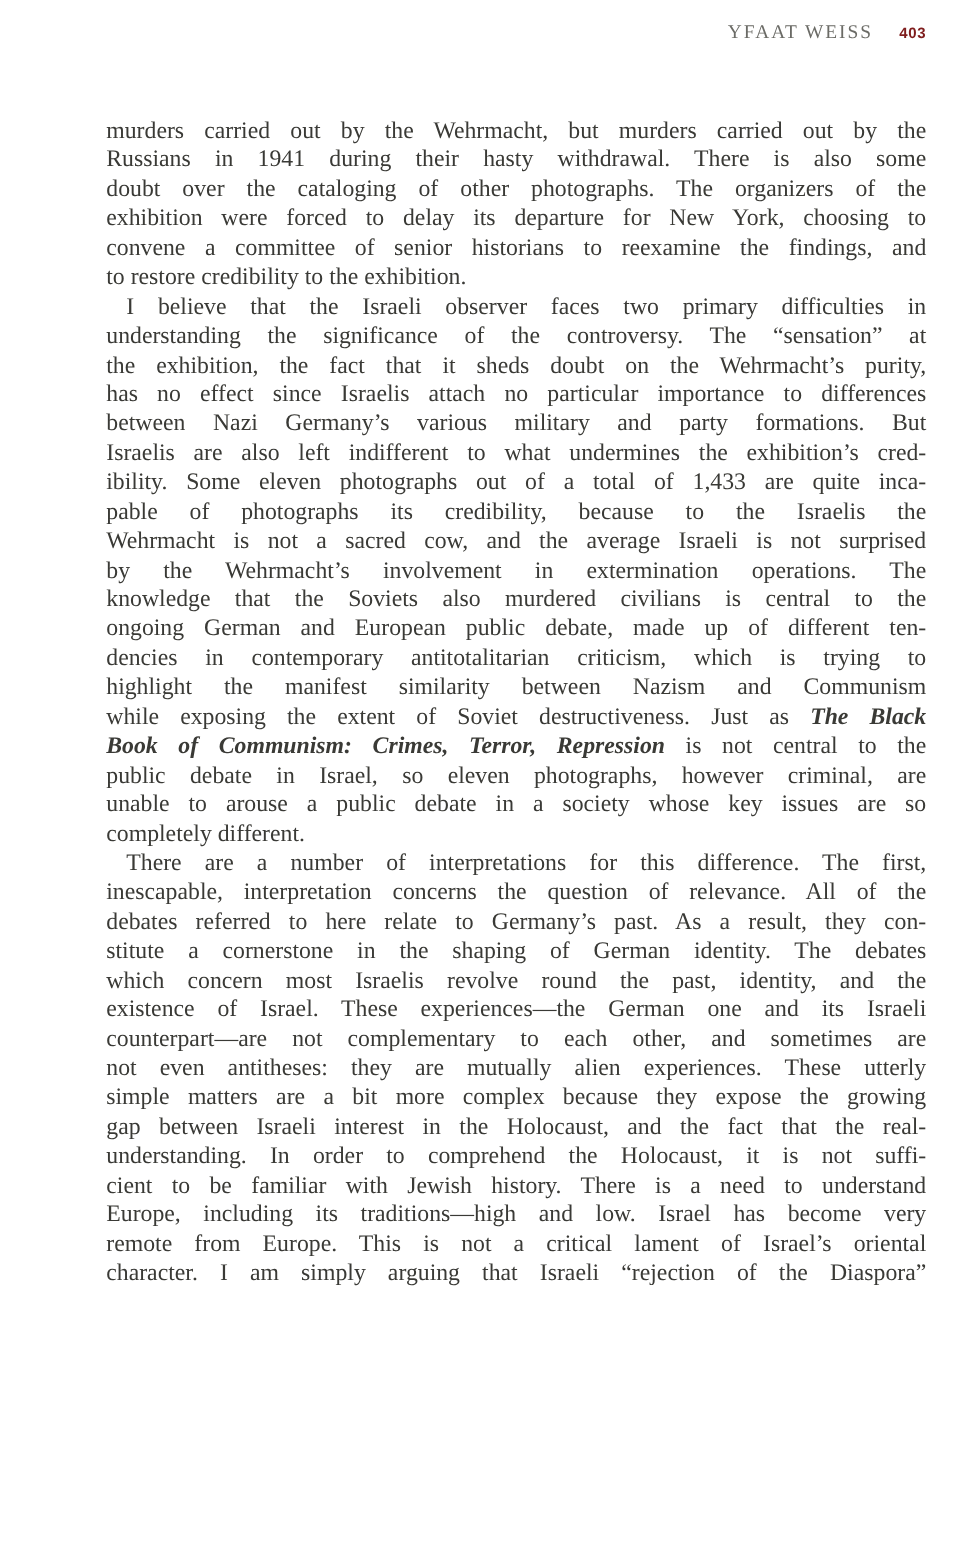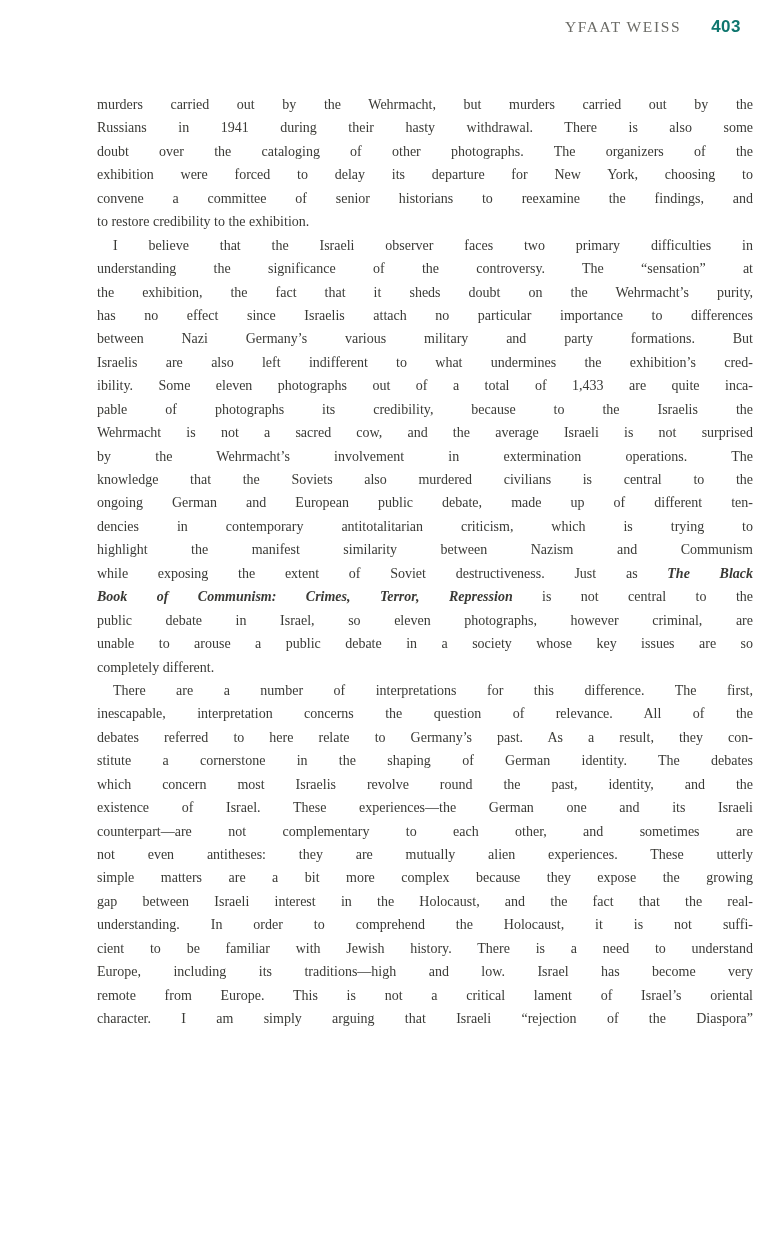--- a/index.html
+++ b/index.html
@@ -3,33 +3,33 @@
 <meta charset="utf-8">
 <style>
   html, body { margin: 0; padding: 0; background: #ffffff; }
   body {
     width: 783px; height: 1249px; position: relative; overflow: hidden;
     font-family: "Liberation Serif", "DejaVu Serif", serif;
     color: #3a3a36;
   }
   .running-head {
     position: absolute; top: 17px; right: 42px;
-    display: flex; align-items: baseline; gap: 10px;
+    display: flex; align-items: baseline; gap: 21px;
   }
   .rh-author {
     font-family: "Liberation Serif", serif;
     font-size: 15.5px; letter-spacing: 1.6px; color: #6b6b66;
   }
   .rh-page {
     font-family: "Liberation Sans", "DejaVu Sans", sans-serif;
-    font-weight: bold; font-size: 17px; color: #0f766e; letter-spacing: 0.5px; margin-left: 20px;
+    font-weight: bold; font-size: 12px; color: #7f1d1d; letter-spacing: 0.5px;
   }
   .body-text {
-    position: absolute; left: 97px; top: 93px; width: 656px;
-    font-size: 14px; line-height: 23.45px;
+    position: absolute; left: 85px; top: 93px; width: 656px;
+    font-size: 19px; line-height: 23.45px;
   }
   .line {
     display: block; white-space: nowrap; height: 23.45px;
     text-align: justify; text-align-last: justify;
   }
   .line.last { text-align-last: left; }
   .line.indent { padding-left: 16px; }
   em { font-style: italic; font-weight: bold; }
 </style>
 </head>

